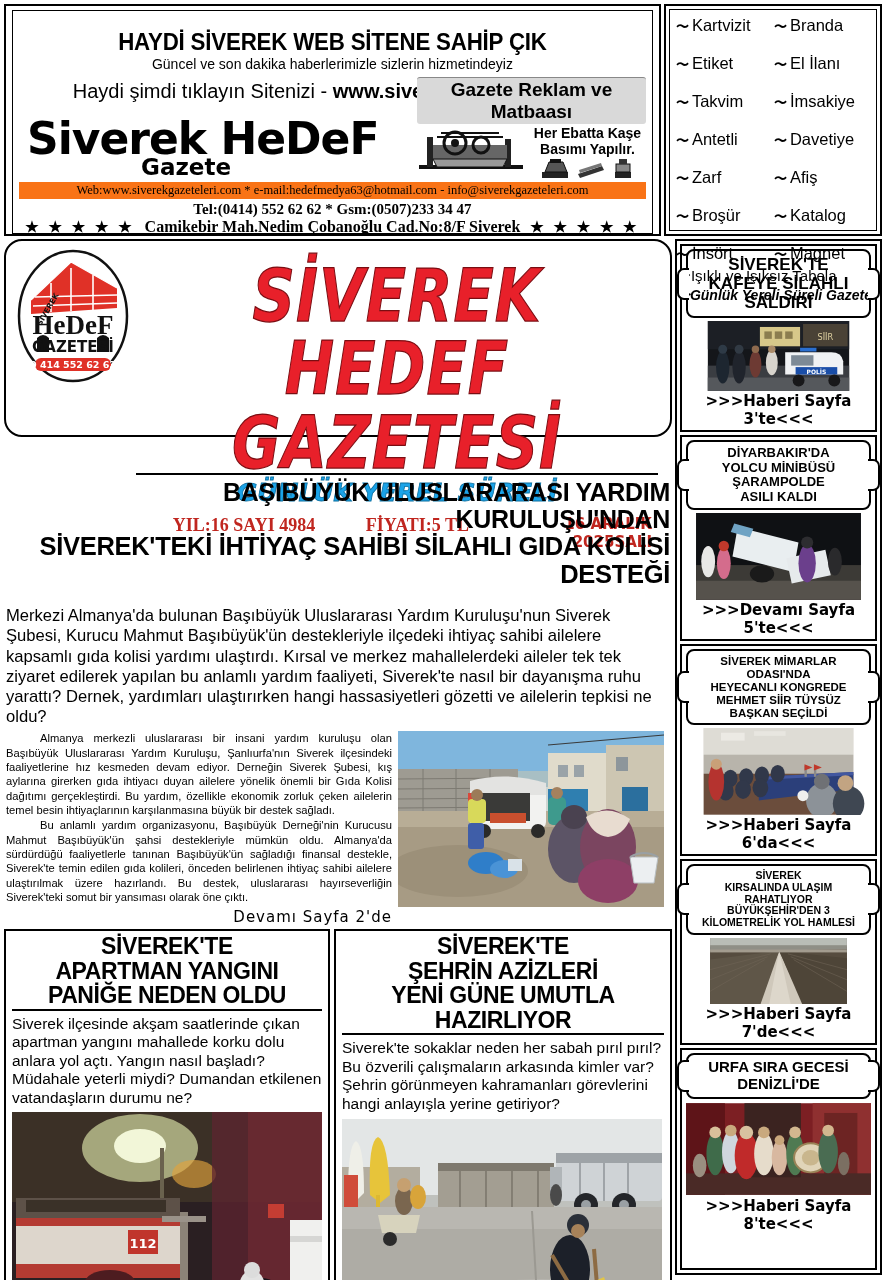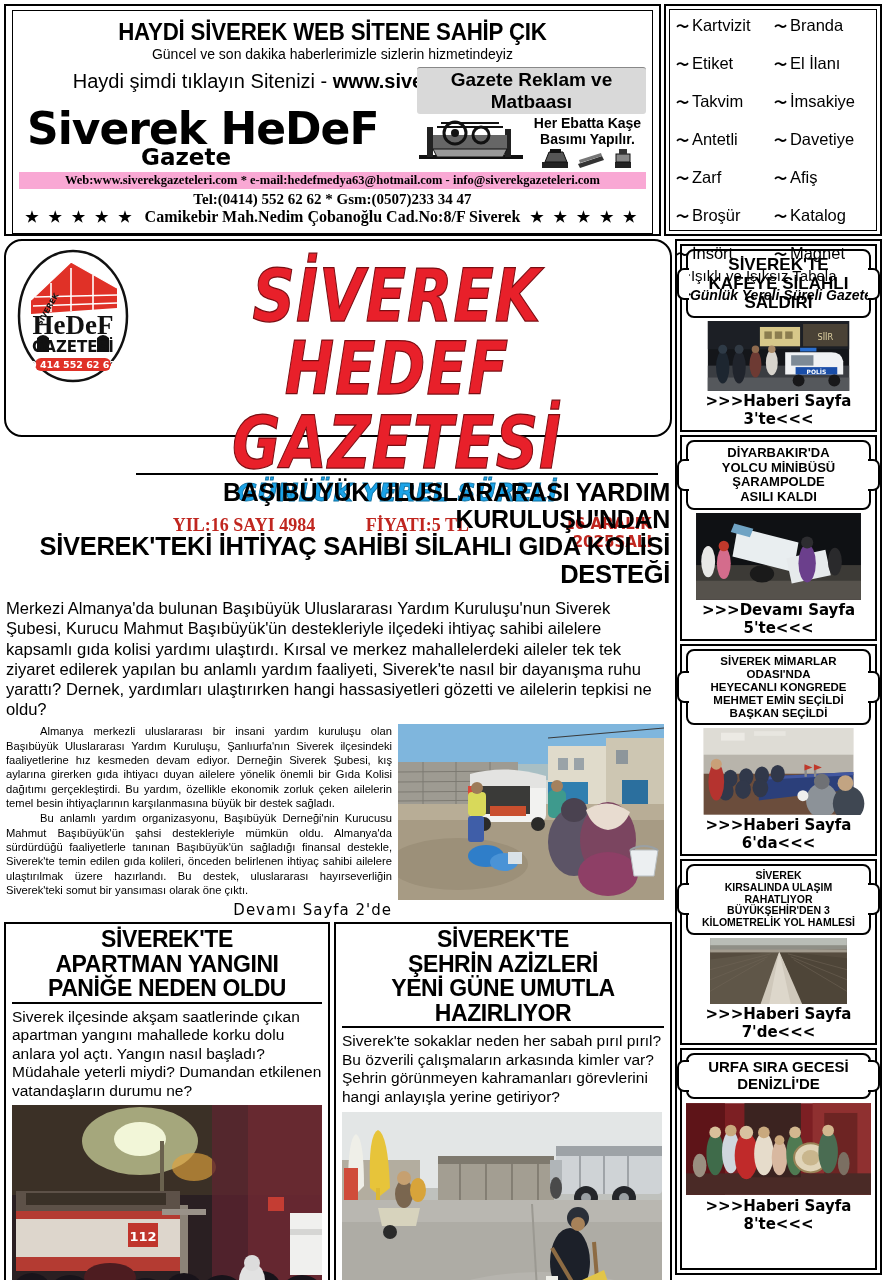--- a/index.html
+++ b/index.html
@@ -11,21 +11,21 @@
   }
   .page { position: relative; width: 886px; height: 1280px; background: #fff; padding: 4px; }
 
   
   .top-strip { display: flex; height: 232px; }
 
   .top-left {
     width: 668px; border: 2px solid #000; position: relative;
     padding: 4px 6px 0 6px;
   }
-  .top-left-inner { border: 1px solid #000; height: 100%; padding: 8px 6px; position: relative; }
+  .top-left-inner { border: 1px solid #000; height: 100%; padding: 18px 6px; position: relative; }
 
   .promo-h1 {
     text-align: center; font-weight: bold; font-size: 23px;
     letter-spacing: -0.2px; line-height: 1.1; margin-top: 1px;
     font-family: "Liberation Sans", sans-serif;
     transform: scaleX(0.97);
   }
   .promo-h2 {
     text-align: center; font-size: 14px; line-height: 1.25;
     font-family: "Liberation Sans", sans-serif; margin-top: 1px;
@@ -48,21 +48,21 @@
     background: #d9d9d9; border-radius: 3px; font-weight: bold; font-size: 19px;
     text-align: center; padding: 1px 4px; margin-bottom: 1px;
     border-top: 1px solid #888;
   }
   .press-body { display: flex; align-items: flex-start; }
   .press-img { width: 112px; height: 52px; }
   .press-txt { flex: 1; text-align: center; font-weight: bold; font-size: 14px; line-height: 1.15; }
   .stamp-row { display: flex; justify-content: center; gap: 6px; margin-top: 1px; }
 
   .contact-bar {
-    background: #f9a8d4; text-align: center; font-weight: bold; font-size: 12.5px;
+    background: #f97316; text-align: center; font-weight: normal; font-size: 12.5px;
     font-family: "Liberation Serif", serif; padding: 1px 0; margin-top: 2px;
     white-space: nowrap;
   }
   .tel-line { text-align: center; font-weight: bold; font-size: 15px; font-family: "Liberation Serif", serif; line-height: 1.15; margin-top: 2px;}
   .addr-row { display: flex; align-items: center; justify-content: center; gap: 10px; font-family: "Liberation Serif", serif;}
   .stars { font-size: 15px; letter-spacing: 3px; font-weight: bold; }
   .addr-line { font-weight: bold; font-size: 16px; }
 
   .top-right { flex: 1; border: 2px solid #000; margin-left: 3px; padding: 3px; }
   .top-right-inner { border: 1px solid #000; height: 100%; padding: 5px 4px 2px 6px; }
@@ -102,21 +102,21 @@
   .mast-meta .m3 { width: 32%; text-align: right; font-family: "DejaVu Sans", sans-serif; font-size: 15px; }
 
   
   .lead { padding: 6px 2px 0 2px; }
   .lead-h {
     text-align: right; font-weight: bold; font-size: 25px; line-height: 1.08;
     font-family: "Liberation Sans", sans-serif; letter-spacing: -0.3px; margin-top: 36px;
   }
   .lead-h .l2 { font-size: 25.5px; display: block; }
   .lead-p {
-    font-size: 16.6px; line-height: 1.22; margin-top: 11px; text-align: left;
+    font-size: 16.6px; line-height: 1.22; margin-top: 18px; text-align: left;
   }
 
   .lead-body { display: flex; margin-top: 4px; }
   .lead-text { width: 392px; padding-right: 6px; }
   .lead-text p { font-size: 11.2px; line-height: 1.28; text-align: justify; text-indent: 34px; }
   .lead-text p + p { margin-top: 1px; }
   .devami-1 {
     text-align: right; font-weight: normal; font-size: 15px; margin-top: 4px;
     font-family: "DejaVu Sans", sans-serif; letter-spacing: 1px;
   }
@@ -572,21 +572,21 @@
           <ellipse cx="160" cy="56" rx="8" ry="16" fill="#2a2a2c"></ellipse>
           <rect class="noise" width="190" height="100" fill="none"></rect>
         </svg>
         <div class="sbox-foot">&gt;&gt;&gt;Devamı Sayfa 5'te&lt;&lt;&lt;</div>
       </div>
 
       <div class="sbox" style="height:212px;">
         <div class="sbox-head" style="font-size:11.5px;">
           <div>SİVEREK MİMARLAR ODASI'NDA</div>
           <div>HEYECANLI KONGREDE</div>
-          <div>MEHMET EMİN SEÇİLDİ BAŞKAN SEÇİLDİ</div>
+          <div>MEHMET SİİR TÜYSÜZ BAŞKAN SEÇİLDİ</div>
         </div>
         <svg class="sbox-img" height="110" viewBox="0 0 190 110">
           <rect width="190" height="110" fill="#cfcdc6"></rect>
           <rect width="190" height="34" fill="#dedcd5"></rect>
           <rect x="22" y="6" width="30" height="10" fill="#eceae4"></rect>
           <rect x="64" y="4" width="40" height="6" fill="#e8e6e0"></rect>
           <rect y="34" width="190" height="24" fill="#b8b4ab"></rect>
           <rect y="58" width="190" height="52" fill="#6b4d3c"></rect>
 
           <path d="M70 62 l120 -6 l0 22 l-120 14z" fill="#2b3f7a"></path>

